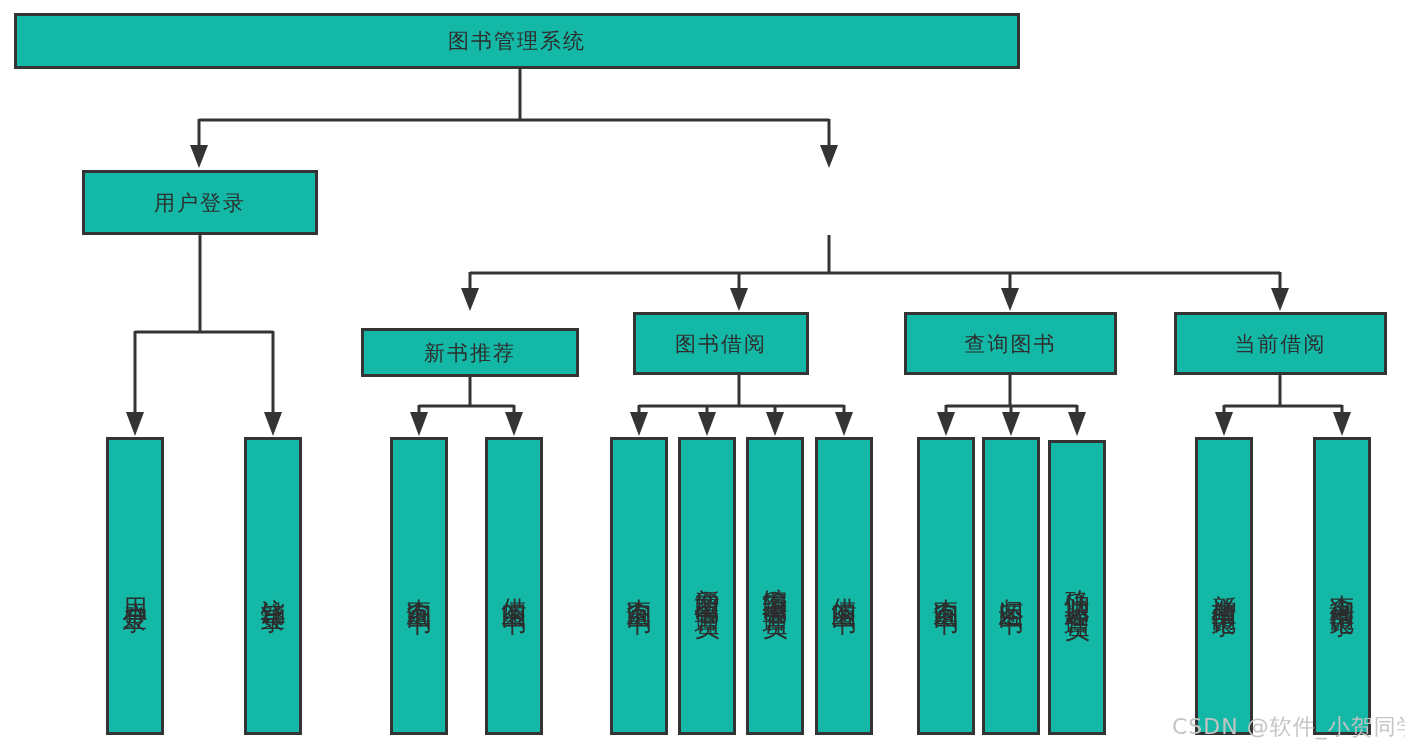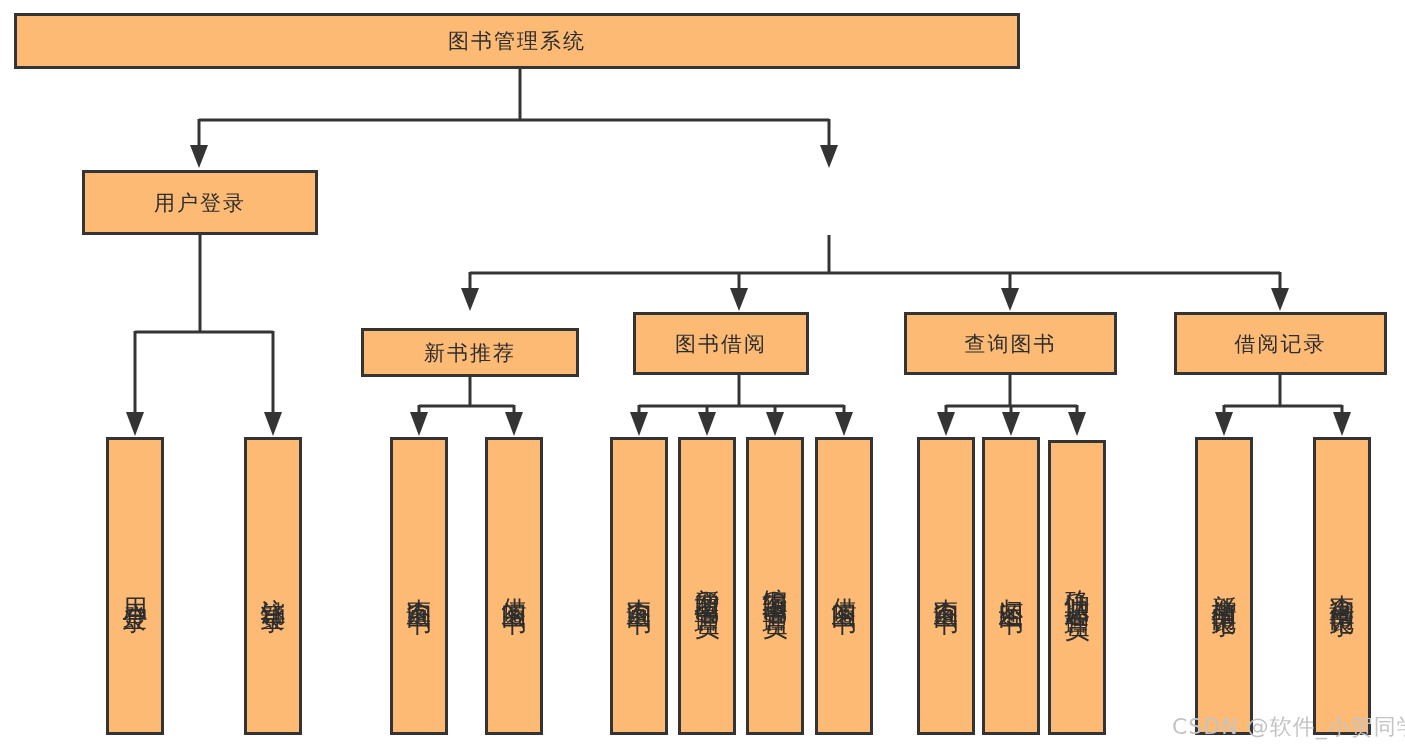--- a/index.html
+++ b/index.html
@@ -4,21 +4,21 @@
 <style>
   html,body{margin:0;padding:0;background:#fff;}
   .stage{
     position:relative;width:1405px;height:747px;background:#fff;
     font-family:"DejaVu Sans","Liberation Sans",sans-serif;overflow:hidden;
   }
   .wires{position:absolute;left:0;top:0;z-index:1;}
   .wires path{stroke:#343434;stroke-width:3;fill:none;}
   .wires polygon{fill:#343434;stroke:none;}
   .box,.vbox{
-    position:absolute;box-sizing:border-box;background:#fdba74;
+    position:absolute;box-sizing:border-box;background:#14b8a6;
     border:3px solid #343434;color:#2d2d2d;
     display:flex;align-items:center;justify-content:center;
     z-index:2;
   }
   .box{font-size:21px;letter-spacing:2px;white-space:nowrap;}
   .vbox{
     writing-mode:vertical-rl;text-orientation:mixed;
     font-size:25px;letter-spacing:4px;line-height:1;
   }
   .watermark{
@@ -107,21 +107,21 @@
     </g>
   </svg>
 
   <div class="box" style="left:14px;top:13px;width:1006px;height:56px">图书管理系统</div>
 
   <div class="box" style="left:82px;top:170px;width:236px;height:65px">用户登录</div>
 
   <div class="box" style="left:361px;top:328px;width:218px;height:49px">新书推荐</div>
   <div class="box" style="left:633px;top:312px;width:176px;height:63px">图书借阅</div>
   <div class="box" style="left:904px;top:312px;width:213px;height:63px">查询图书</div>
-  <div class="box" style="left:1174px;top:312px;width:213px;height:63px">借阅记录</div>
+  <div class="box" style="left:1174px;top:312px;width:213px;height:63px">当前借阅</div>
 
   <div class="vbox" style="left:106px;top:437px;width:58px;height:298px">用户登录</div>
   <div class="vbox" style="left:244px;top:437px;width:58px;height:298px">注销登录</div>
 
   <div class="vbox" style="left:390px;top:437px;width:58px;height:298px">查询图书</div>
   <div class="vbox" style="left:485px;top:437px;width:58px;height:298px">借阅图书</div>
 
   <div class="vbox" style="left:610px;top:437px;width:58px;height:298px">查询图书</div>
   <div class="vbox" style="left:678px;top:437px;width:58px;height:298px">新增图书（管理员）</div>
   <div class="vbox" style="left:746px;top:437px;width:58px;height:298px">编辑图书（管理员）</div>

